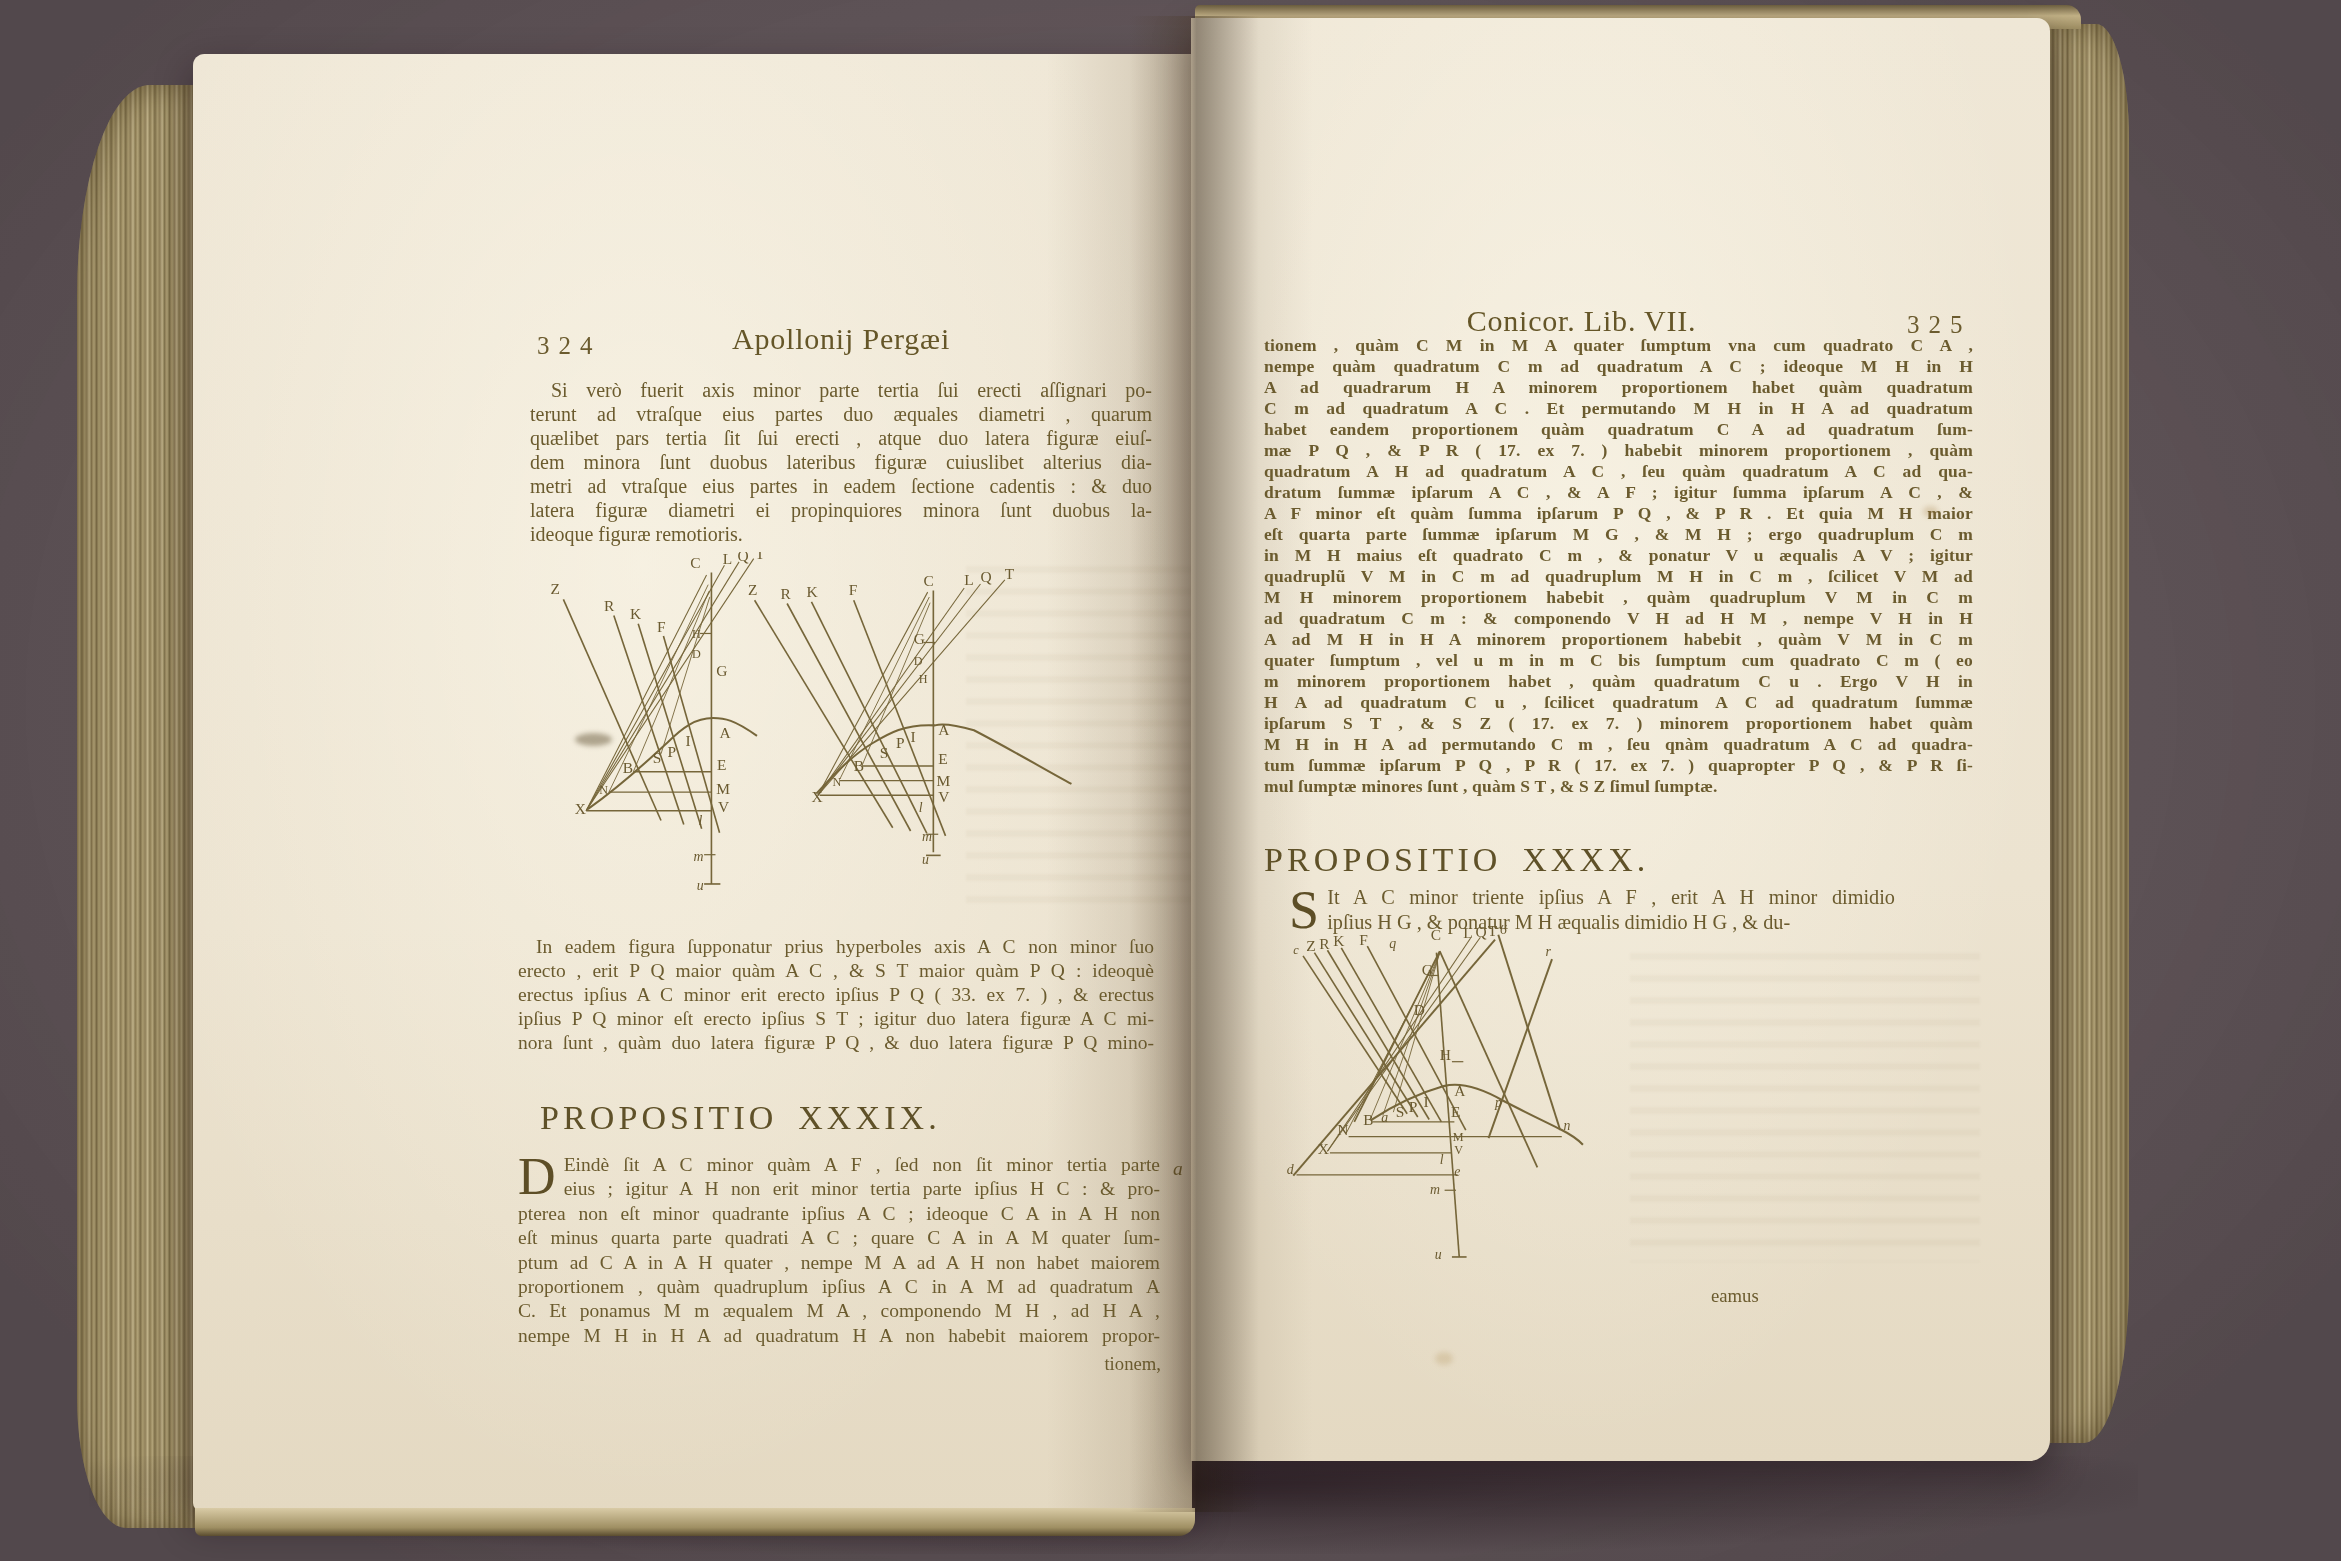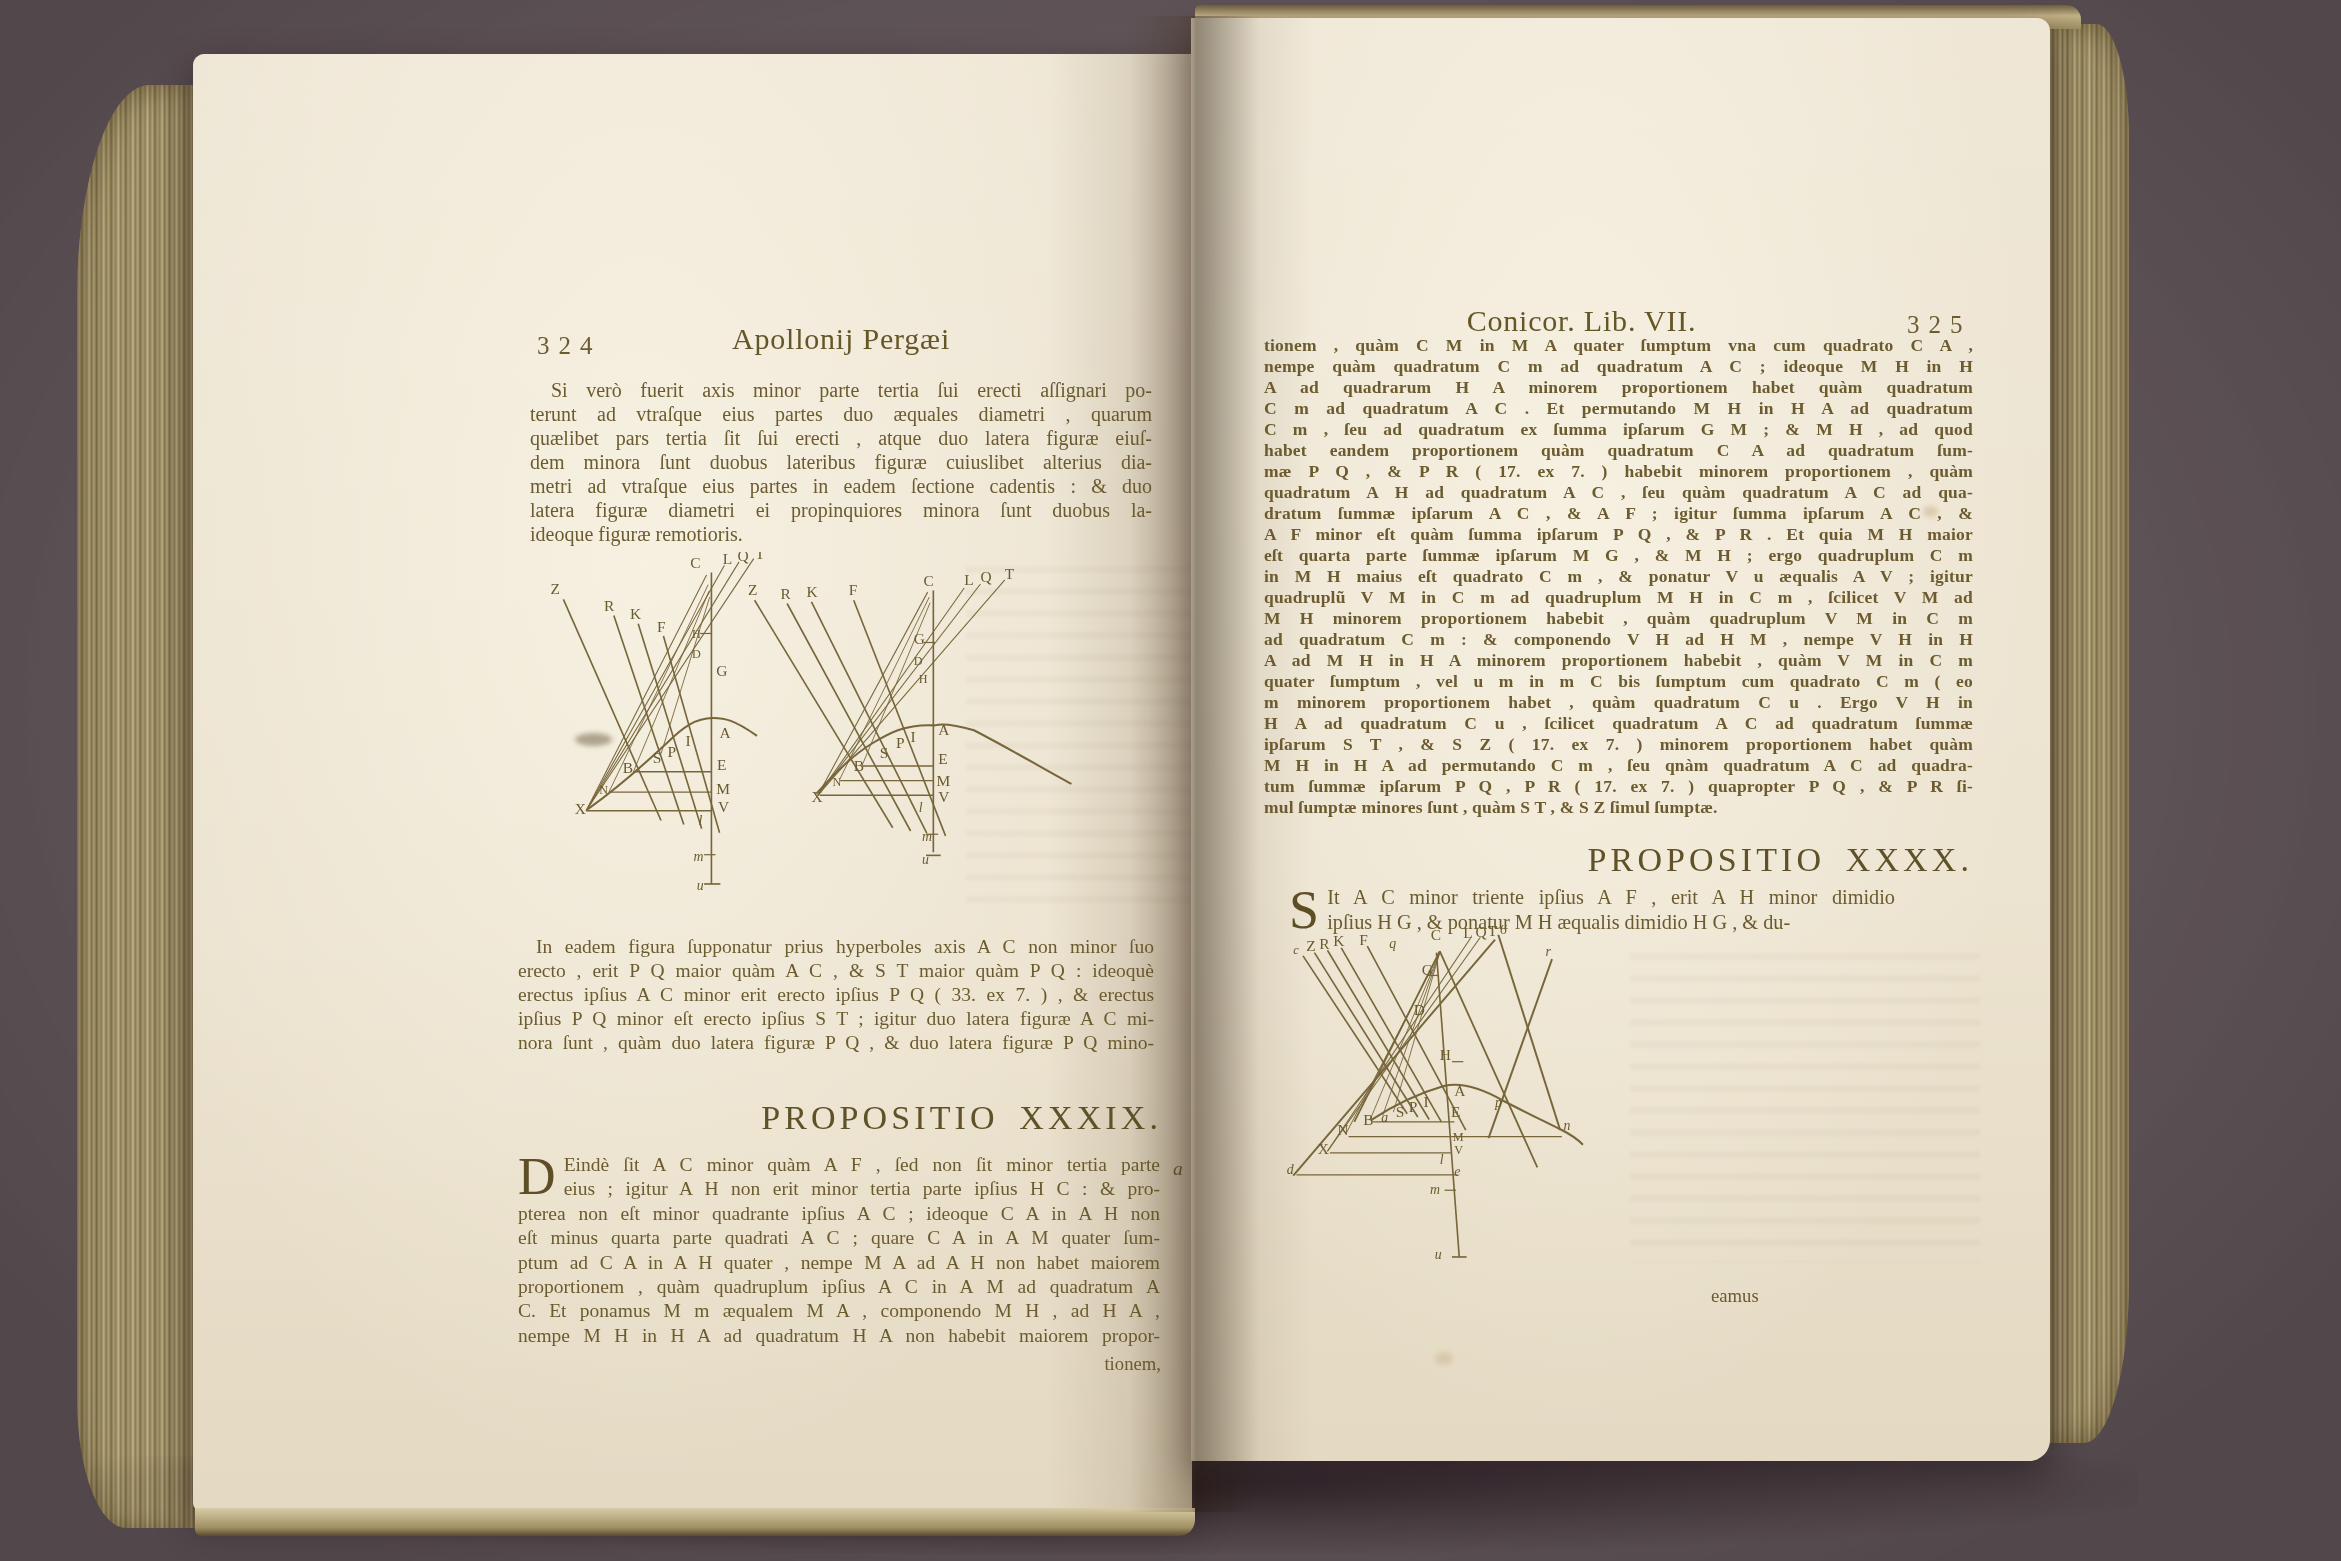--- a/index.html
+++ b/index.html
@@ -62,21 +62,21 @@
   .p-left1 .tline:first-of-type{text-indent:21px;}
   .p-left2{font-size:19.5px;line-height:24px;}
   .p-left2 .tline:first-of-type{text-indent:18px;}
   .p-left3{font-size:19.5px;line-height:24.4px;}
   .p-right1{font-size:17.5px;line-height:21px;letter-spacing:0.2px;font-weight:bold;}
   .p-right2{font-size:20.3px;line-height:25px;}
   .dropcap{
     float:left;font-size:52px;line-height:.82;padding:3.3px 8.1px 0 0;color:#5d4e26;
   }
   .heading{
-    position:absolute;text-align:right;font-size:34px;letter-spacing:4.1px;
+    position:absolute;text-align:left;font-size:34px;letter-spacing:4.1px;
     word-spacing:8.1px;color:#5f5128;
   }
   .catchword{position:absolute;font-size:18.7px;color:#6b5b2e;}
   .marginnote{position:absolute;font-size:19.5px;color:#6b5b2e;font-style:italic;}
   
   .fig{position:absolute;}
   .fig line,.fig path{stroke:#76663a;fill:none;}
   .figlabel{font-family:"Liberation Serif",serif;font-size:19px;fill:#6a5a30;}
   .fi{font-style:italic;font-size:17px;}
   .fs{font-size:15px;}
@@ -236,21 +236,20 @@
   <div class="shade-right"></div>
 
   <div class="runtitle" style="left:106px;top:286px;width:569px;">Conicor. Lib. VII.</div>
   <div class="pagenum" style="left:716px;top:293px;">325</div>
 
   <div class="para p-right1" style="left:73px;top:317px;width:709px;">
     <span class="tline">tionem , quàm C M in M A quater ſumptum vna cum quadrato C A ,</span>
     <span class="tline">nempe quàm quadratum C m ad quadratum A C ; ideoque M H in H</span>
     <span class="tline">A ad quadrarum H A minorem proportionem habet quàm quadratum</span>
     <span class="tline">C m ad quadratum A C . Et permutando M H in H A ad quadratum</span>
-    <span class="tline">C m , ſeu ad quadratum ex ſumma ipſarum G M ; &amp; M H , ad quod</span>
     <span class="tline">habet eandem proportionem quàm quadratum C A ad quadratum ſum-</span>
     <span class="tline">mæ P Q , &amp; P R ( 17. ex 7. ) habebit minorem proportionem , quàm</span>
     <span class="tline">quadratum A H ad quadratum A C , ſeu quàm quadratum A C ad qua-</span>
     <span class="tline">dratum ſummæ ipſarum A C , &amp; A F ; igitur ſumma ipſarum A C , &amp;</span>
     <span class="tline">A F minor eſt quàm ſumma ipſarum P Q , &amp; P R . Et quia M H maior</span>
     <span class="tline">eſt quarta parte ſummæ ipſarum M G , &amp; M H ; ergo quadruplum C m</span>
     <span class="tline">in M H maius eſt quadrato C m , &amp; ponatur V u æqualis A V ; igitur</span>
     <span class="tline">quadruplũ V M in C m ad quadruplum M H in C m , ſcilicet V M ad</span>
     <span class="tline">M H minorem proportionem habebit , quàm quadruplum V M in C m</span>
     <span class="tline">ad quadratum C m : &amp; componendo V H ad H M , nempe V H in H</span>

